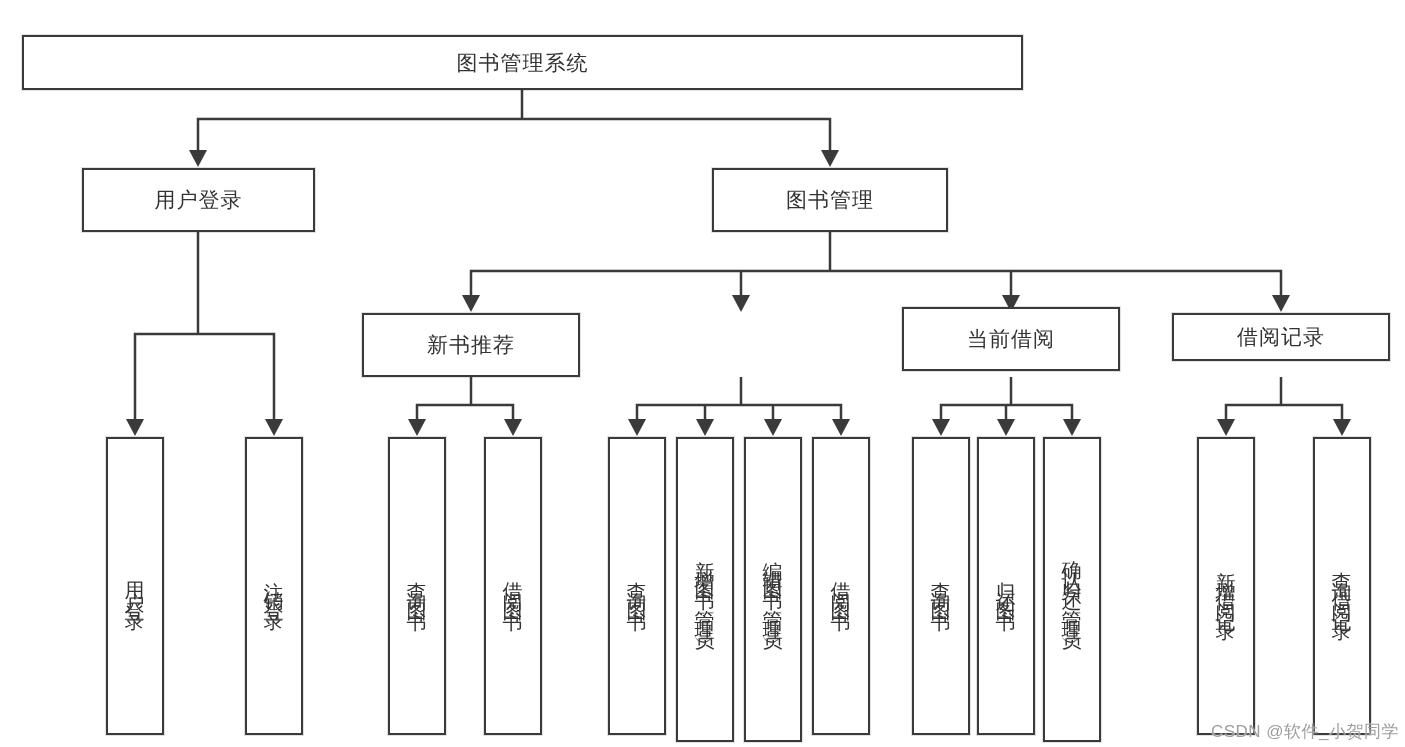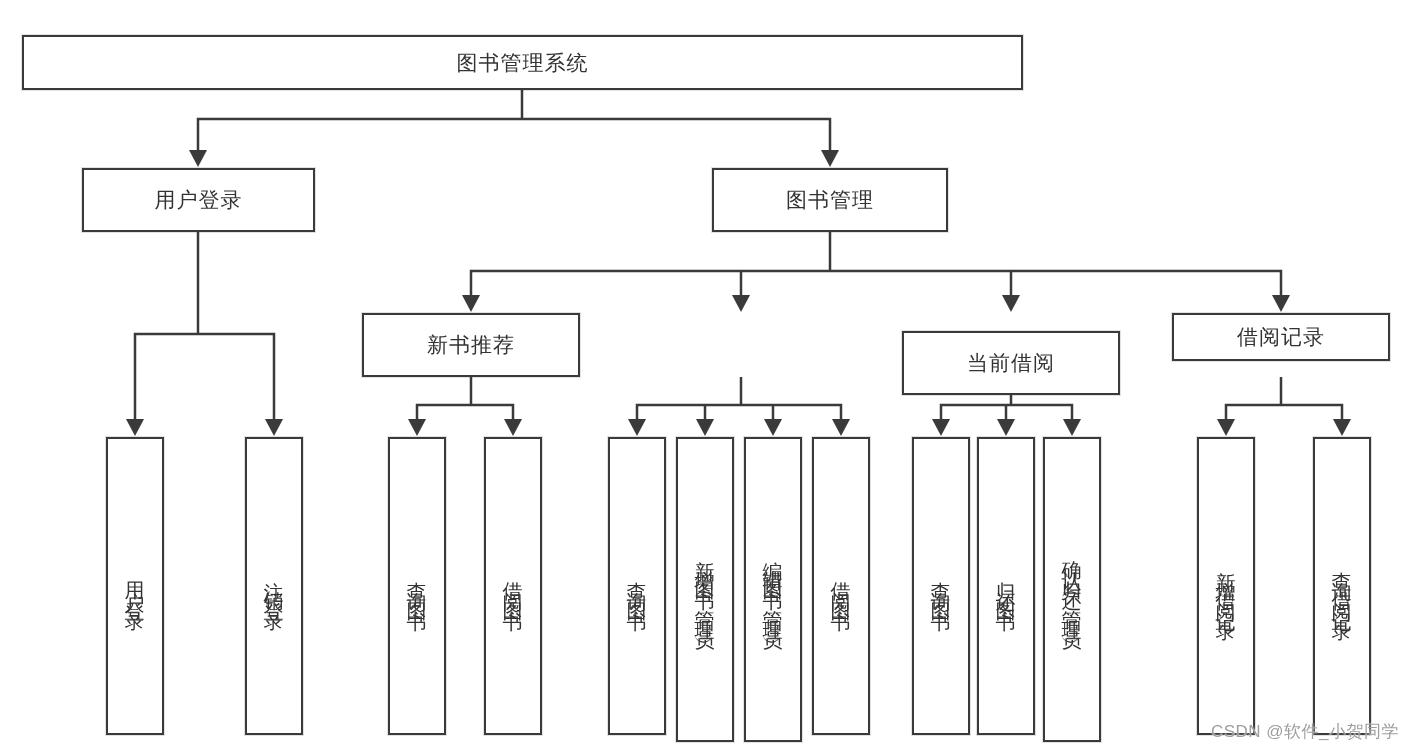--- a/index.html
+++ b/index.html
@@ -110,21 +110,21 @@
   <div class="node" style="left:82px; top:168px; width:233px; height:64px;">
     <span>用户登录</span>
   </div>
   <div class="node" style="left:362px; top:313px; width:218px; height:64px;">
     <span>新书推荐</span>
   </div>
 
   <div class="node" style="left:712px; top:168px; width:236px; height:64px;">
     <span>图书管理</span>
   </div>
-  <div class="node" style="left:902px; top:331px; width:218px; height:64px;">
+  <div class="node" style="left:902px; top:307px; width:218px; height:64px;">
     <span>当前借阅</span>
   </div>
   <div class="node" style="left:1172px; top:313px; width:218px; height:48px;">
     <span>借阅记录</span>
   </div>
 
   <div class="vnode" style="left:106px; top:437px; width:58px; height:298px;">
     <span>用户登录</span>
   </div>
   <div class="vnode" style="left:245px; top:437px; width:58px; height:298px;">

